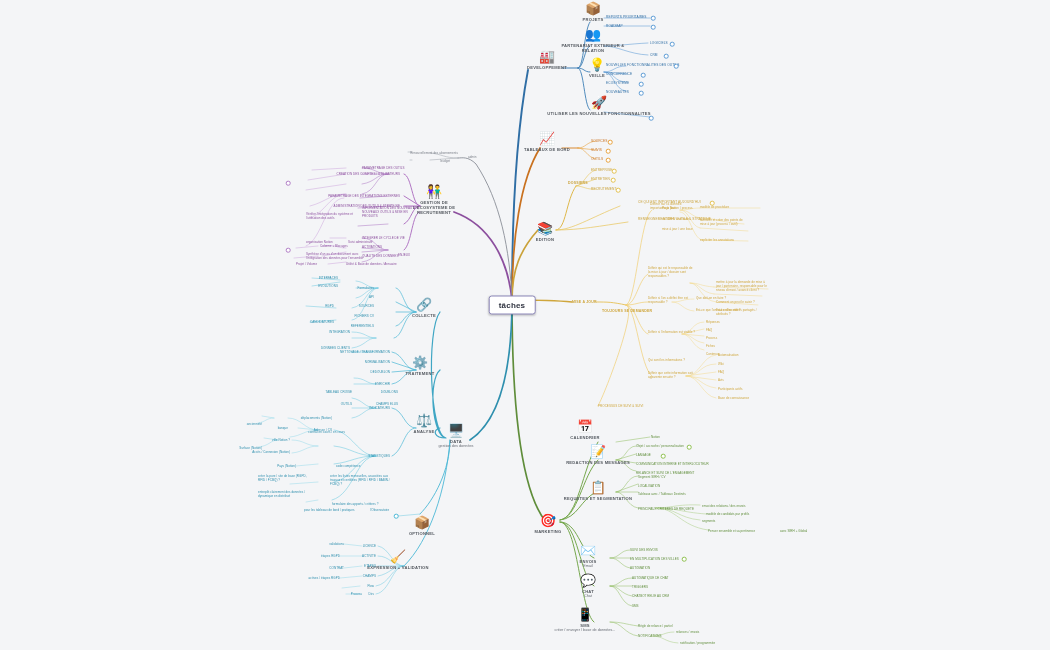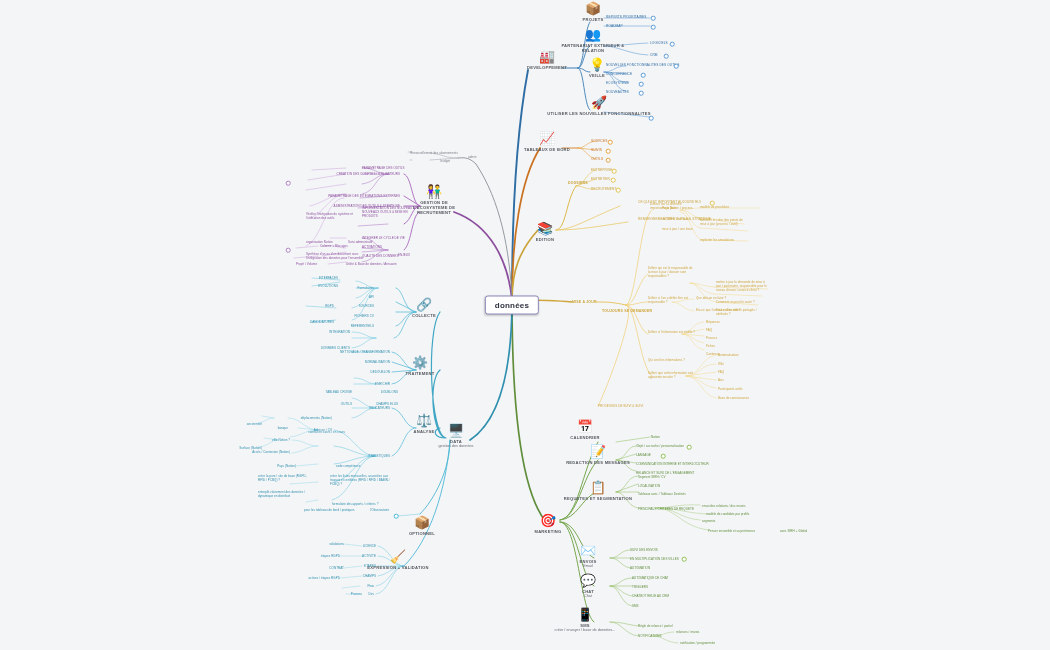--- a/index.html
+++ b/index.html
@@ -157,21 +157,21 @@
       <path d="M346 238 L330 238 M346 248 C336 248 336 244 322 246 M346 252 L322 256
                M346 262 L328 264" stroke="#c79bd8" stroke-width=".45"></path>
       <path d="M318 246 L296 248 M318 256 L294 258" stroke="#c79bd8" stroke-width=".45"></path>
 
       <path d="M512 300 C510 250 500 200 476 164 C468 156 462 158 458 158" stroke="#8a8f97" stroke-width=".9"></path>
       <path d="M458 158 C444 158 442 154 430 153 M458 158 L430 160" stroke="#9aa0a8" stroke-width=".5"></path>
       <path d="M412 152 L408 152 M412 160 L410 160" stroke="#9aa0a8" stroke-width=".5"></path>
     </g>
   </svg>
 
-  <div class="node root" style="left:512px;top:305px;">données</div>
+  <div class="node root" style="left:512px;top:305px;">tâches</div>
 
   <div class="node main" style="left:547px;top:60px;">
     <span class="ico">🏭</span>
     <span class="lbl c-dev">DEVELOPPEMENT</span>
   </div>
 
   <div class="node main" style="left:593px;top:12px;">
     <span class="ico">📦</span>
     <span class="lbl c-dev">PROJETS</span>
   </div>

